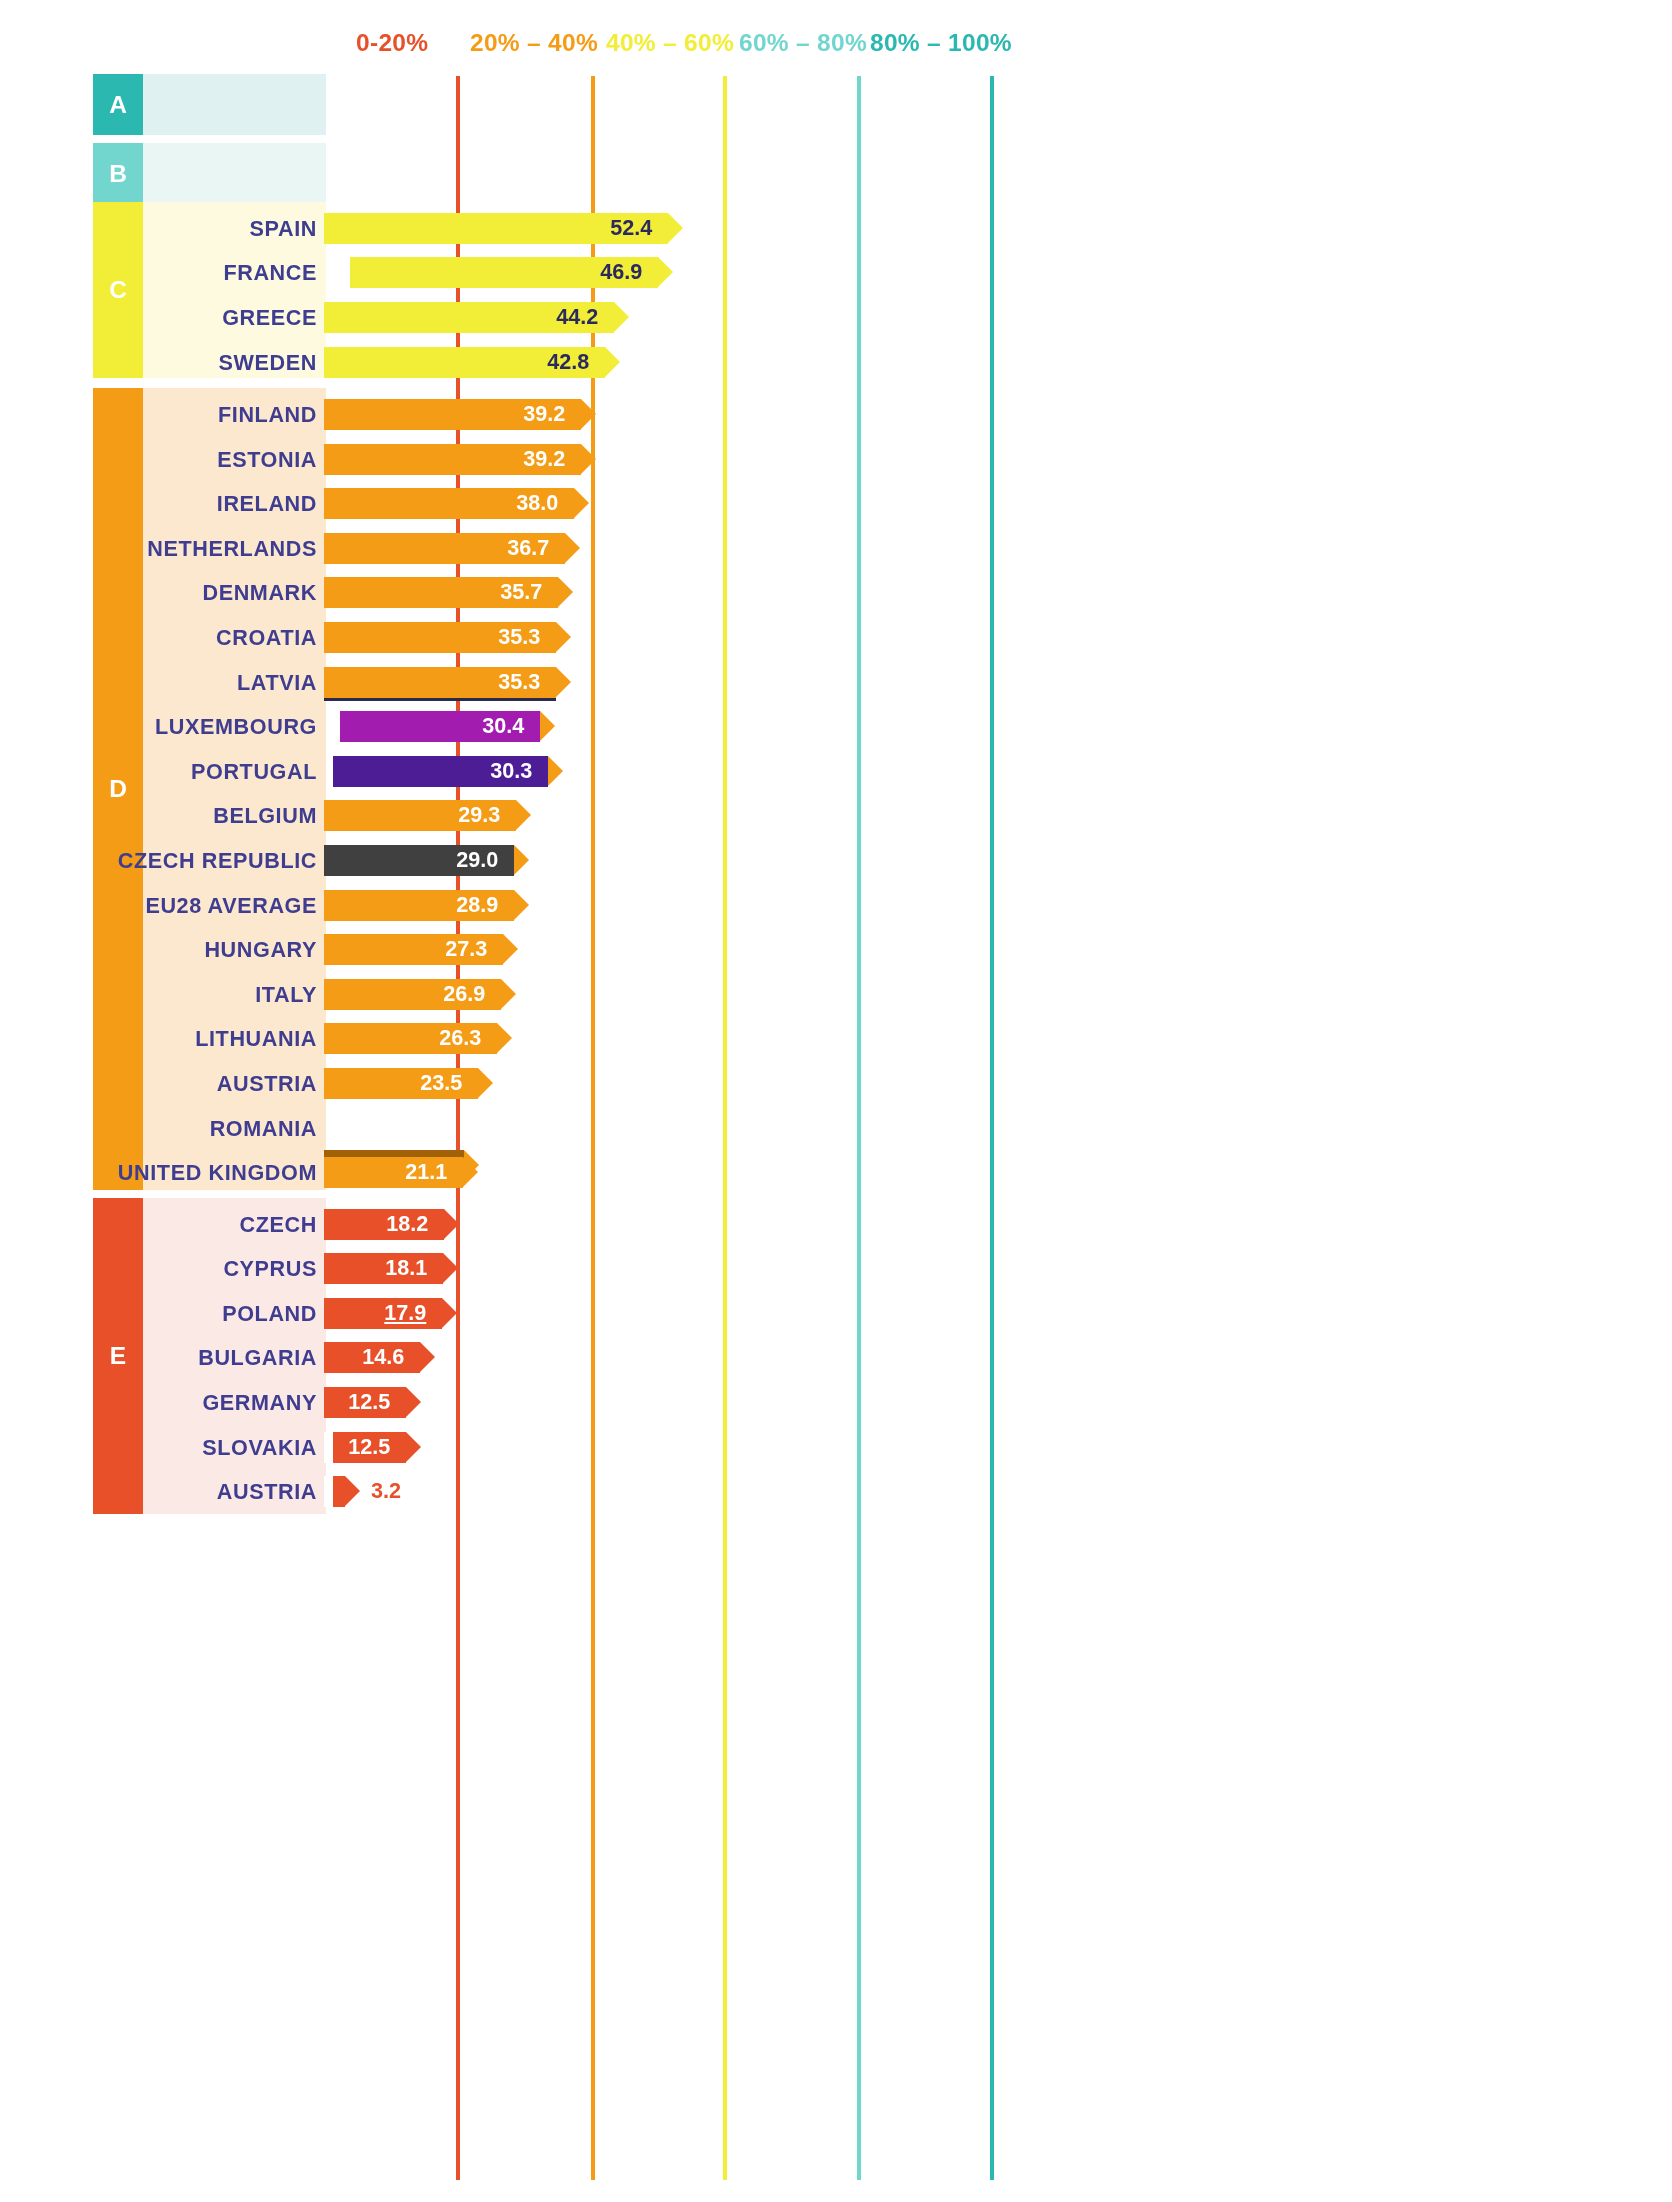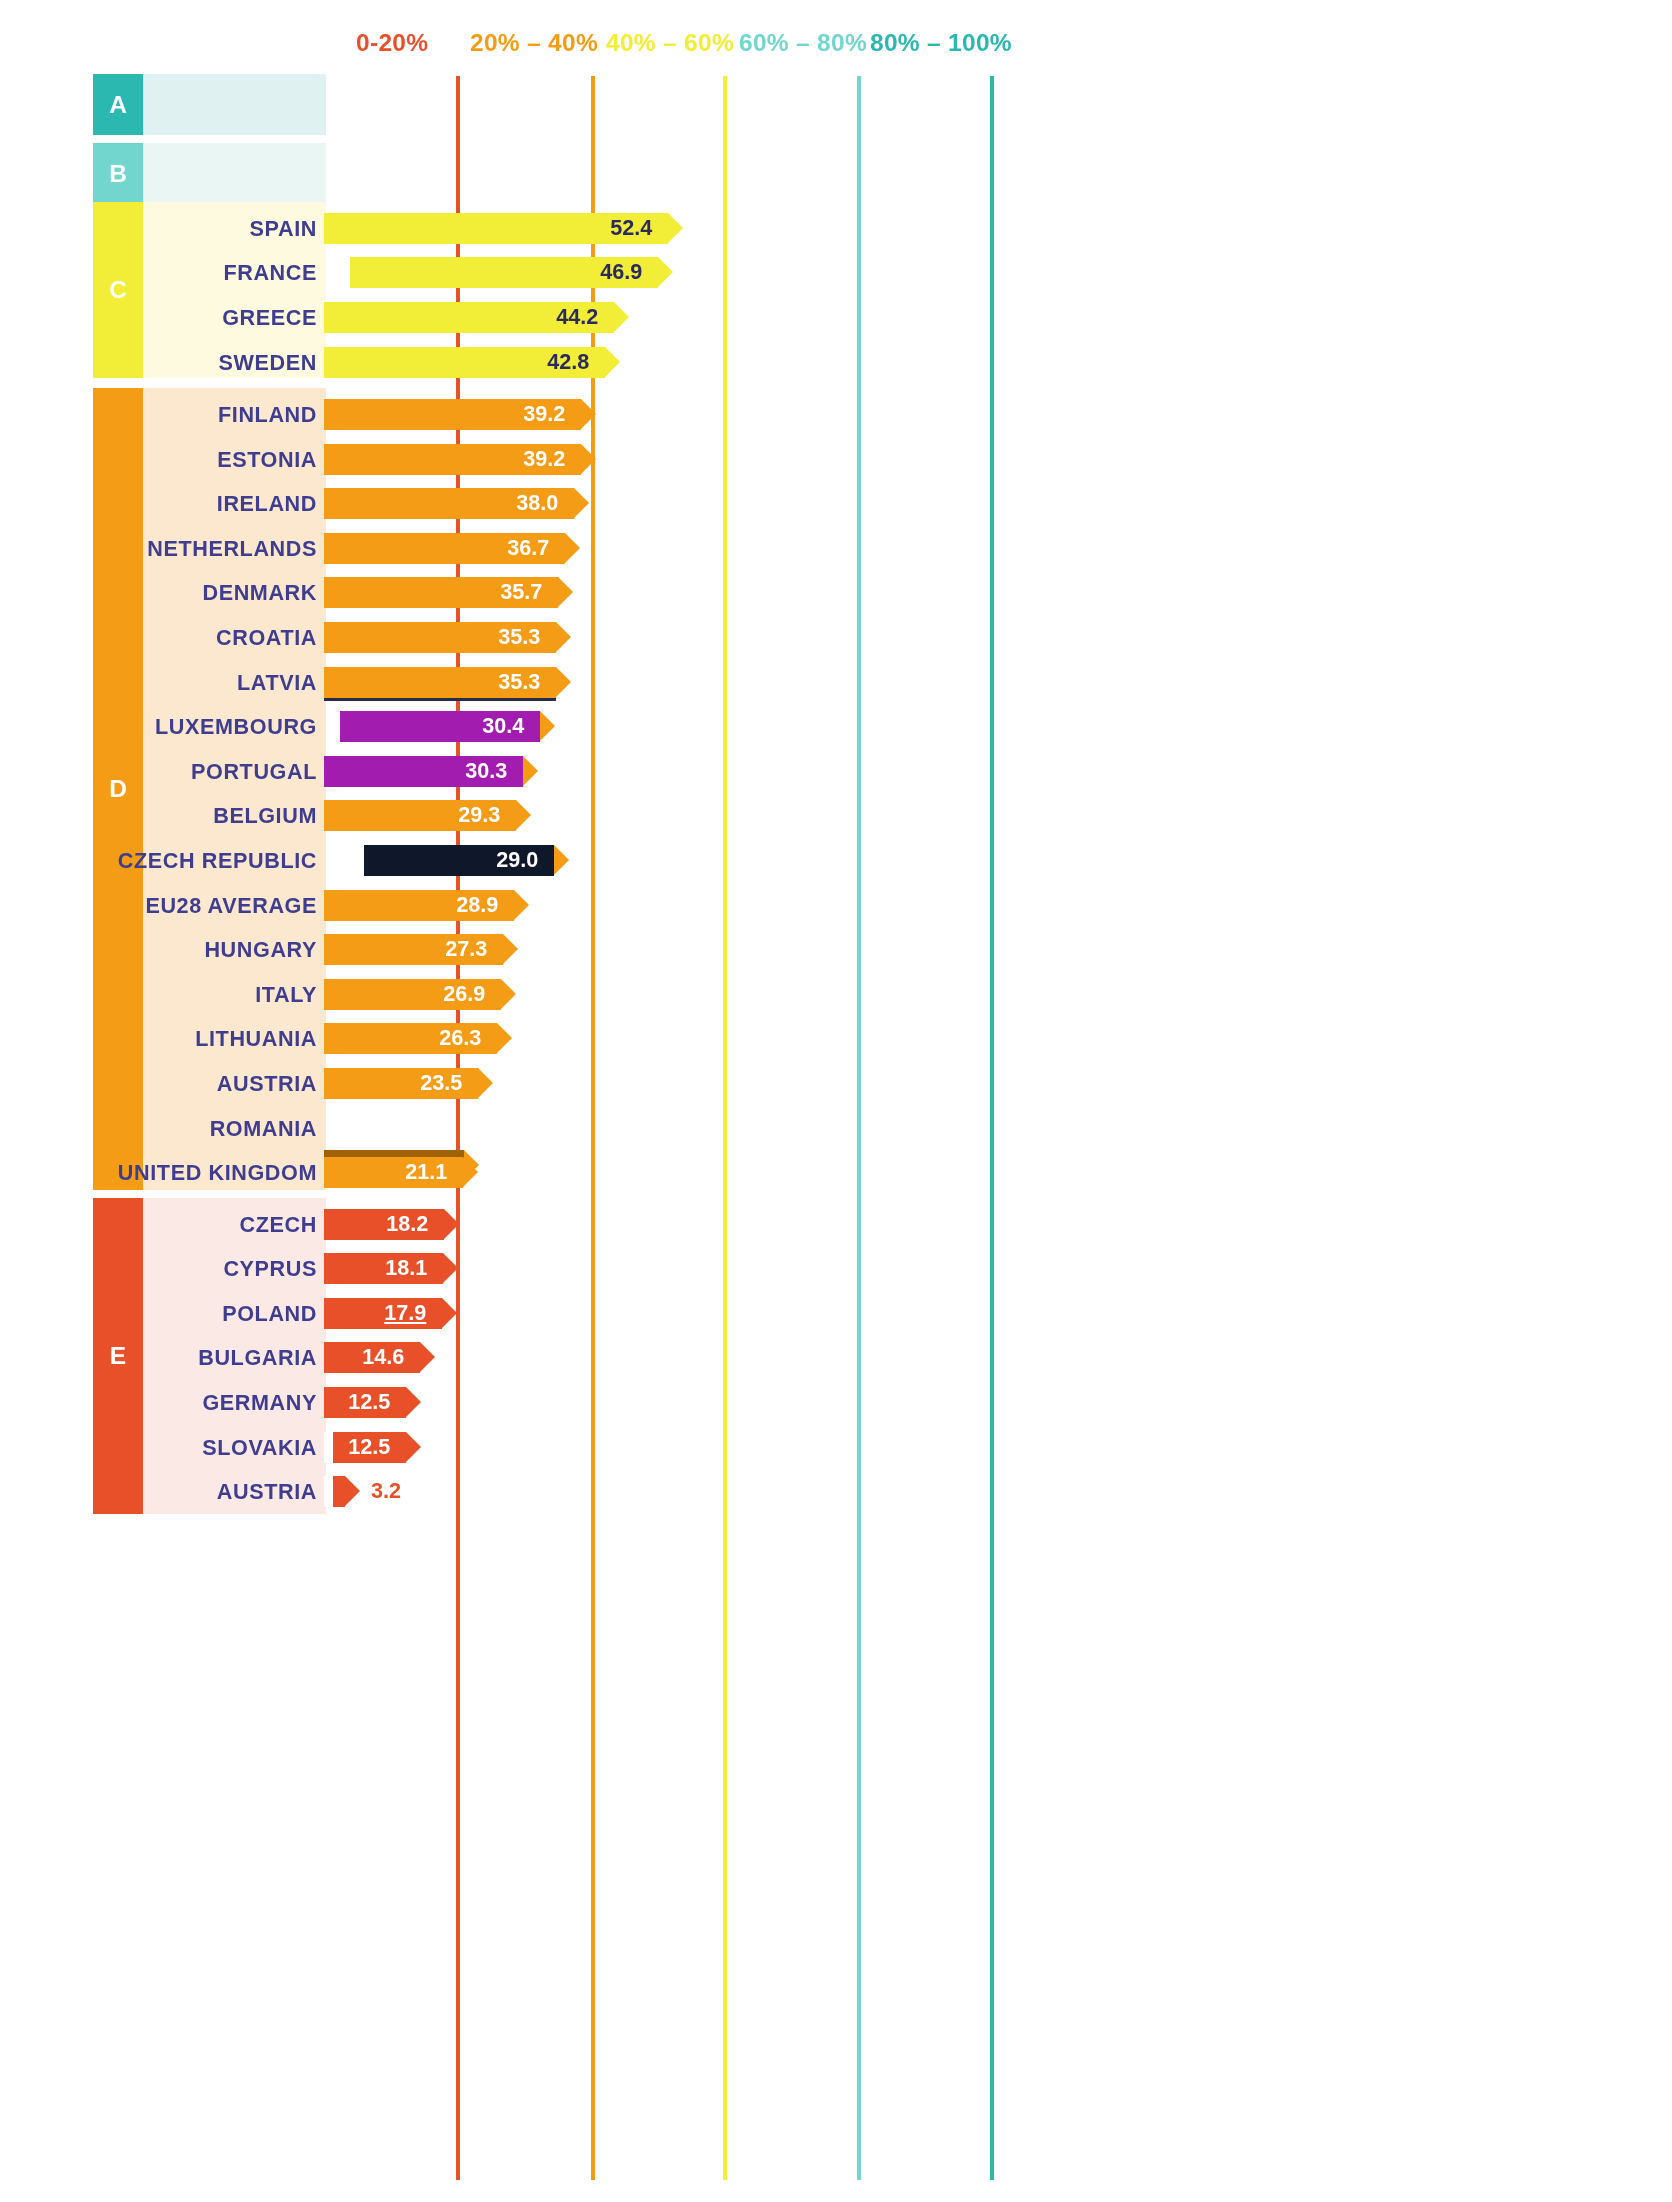--- a/index.html
+++ b/index.html
@@ -187,35 +187,35 @@
       </div>
       <div class="row" style="top: 704px;">
         <div class="cname" style="left: 0px; right: auto; width: 317px;">LUXEMBOURG</div>
         <div class="bar" style="left: 340px; width: 200px; background: #a21caf;">
           <div class="tip" style="border-left: 15.7px solid rgb(245, 156, 22);"></div>
           <span class="val" style="color: rgb(255, 255, 255);">30.4</span>
         </div>
       </div>
       <div class="row" style="top: 749px;">
         <div class="cname" style="left: 0px; right: auto; width: 317px;">PORTUGAL</div>
-        <div class="bar" style="left: 324px; width: 199px; background: #a21caf;">
+        <div class="bar" style="left: 333px; width: 199px; background: #4c1d95; padding-left: 16px;">
           <div class="tip" style="border-left: 15.7px solid rgb(245, 156, 22);"></div>
           <span class="val" style="color: rgb(255, 255, 255);">30.3</span>
         </div>
       </div>
       <div class="row" style="top: 793px;">
         <div class="cname" style="left: 0px; right: auto; width: 317px;">BELGIUM</div>
         <div class="bar" style="left: 324px; width: 192px; background: rgb(245, 156, 22);">
           <div class="tip" style="border-left: 15.7px solid rgb(245, 156, 22);"></div>
           <span class="val" style="color: rgb(255, 255, 255);">29.3</span>
         </div>
       </div>
       <div class="row" style="top: 838px;">
         <div class="cname" style="left: 0px; right: auto; width: 317px;">CZECH REPUBLIC</div>
-        <div class="bar" style="left: 324px; width: 190px; background: #0f172a; margin-left: 40px;">
+        <div class="bar" style="left: 324px; width: 190px; background: #404040;">
           <div class="tip" style="border-left: 15.7px solid rgb(245, 156, 22);"></div>
           <span class="val" style="color: rgb(255, 255, 255);">29.0</span>
         </div>
       </div>
       <div class="row" style="top: 883px;">
         <div class="cname" style="left: 0px; right: auto; width: 317px;">EU28 AVERAGE</div>
         <div class="bar" style="left: 324px; width: 190px; background: rgb(245, 156, 22);">
           <div class="tip" style="border-left: 15.7px solid rgb(245, 156, 22);"></div>
           <span class="val" style="color: rgb(255, 255, 255);">28.9</span>
         </div>

